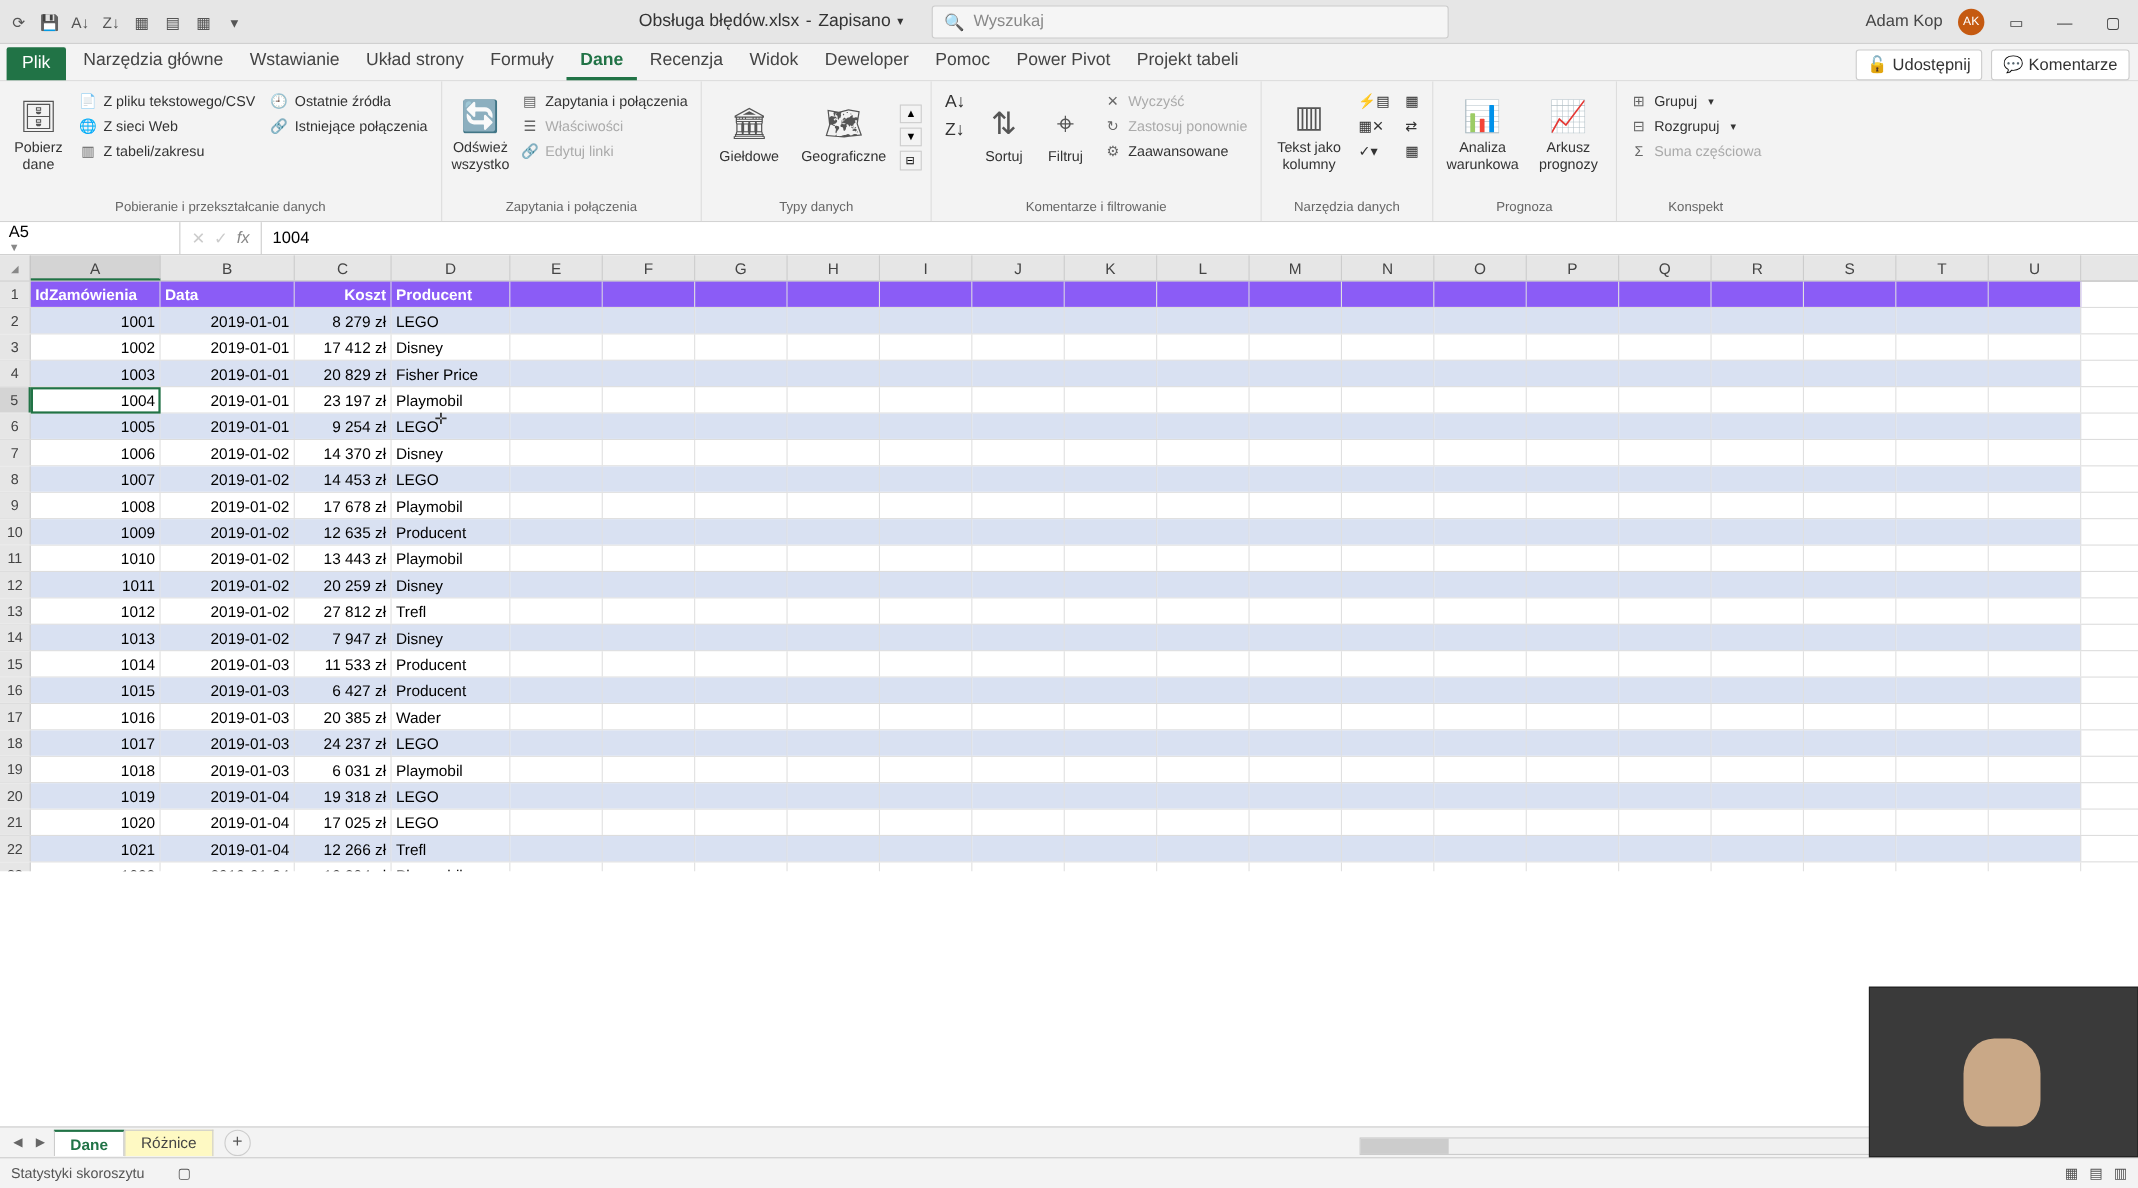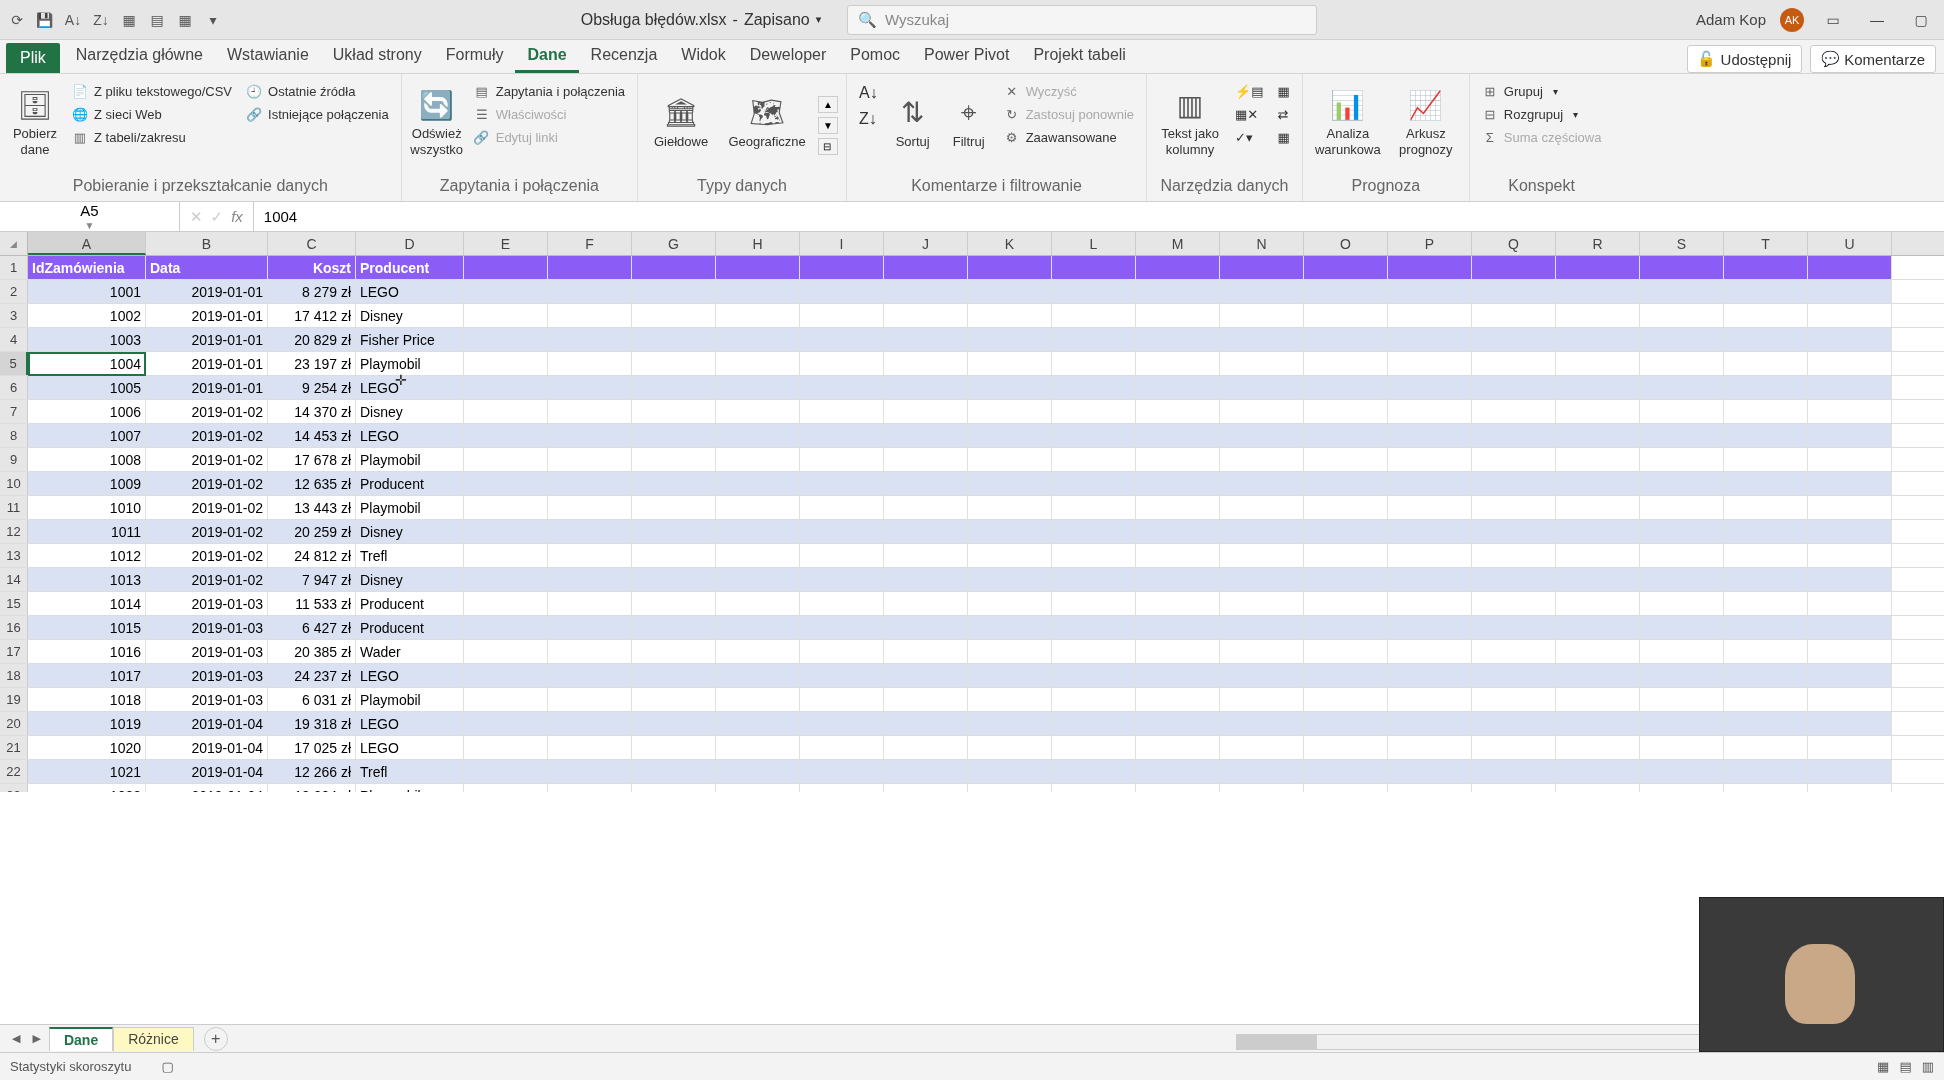--- a/index.html
+++ b/index.html
@@ -20,31 +20,31 @@
   .tab { padding: 6px 12px; font-size: 16px; color: #444; cursor: pointer; }
   .tab.file { background: #217346; color: #fff; border-radius: 2px 2px 0 0; margin-right: 4px; padding: 6px 14px; }
   .tab.active { border-bottom: 3px solid #217346; color: #217346; font-weight: 600; }
   .ribbon-right { margin-left: auto; display: flex; gap: 8px; padding-right: 8px; }
   .share-btn { border: 1px solid #ccc; padding: 4px 10px; border-radius: 3px; font-size: 15px; color: #333; display: flex; align-items: center; gap: 4px; cursor: pointer; background: #fff; }
 
   
   .ribbon-body { height: 128px; background: #f3f3f3; border-bottom: 1px solid #d0d0d0; display: flex; }
   .ribbon-group { border-right: 1px solid #ddd; display: flex; flex-direction: column; padding: 4px 8px; }
   .group-content { flex: 1; display: flex; align-items: flex-start; gap: 6px; }
-  .group-label { font-size: 16px; color: #666; text-align: center; padding: 2px 0; }
+  .group-label { font-size: 12px; color: #666; text-align: center; padding: 2px 0; }
   .big-btn { display: flex; flex-direction: column; align-items: center; justify-content: center; width: 54px; height: 90px; font-size: 13px; color: #333; text-align: center; cursor: pointer; line-height: 1.2; gap: 4px; }
   .big-btn .icn { font-size: 28px; color: #555; }
   .stack { display: flex; flex-direction: column; gap: 4px; padding-top: 4px; }
   .small-btn { display: flex; align-items: center; gap: 6px; font-size: 13px; color: #333; cursor: pointer; padding: 2px 4px; }
   .small-btn.dim { color: #aaa; }
   .small-btn .si { width: 16px; text-align: center; color: #666; }
 
   
   .fbar { height: 30px; border-bottom: 1px solid #ccc; display: flex; align-items: center; background: #fff; }
-  .namebox { width: 180px; border-right: 1px solid #ccc; padding: 0 8px; font-size: 15px; display: flex; align-items: center; justify-content: space-between; height: 100%; flex-direction: column; }
+  .namebox { width: 164px; border-right: 1px solid #ccc; padding: 0 8px; font-size: 15px; display: flex; justify-content: space-between; height: 100%; flex-direction: column; }
   .namebox span.dd { color: #888; font-size: 10px; }
   .fx-btns { display: flex; gap: 8px; padding: 0 10px; color: #888; font-size: 15px; align-items: center; border-right: 1px solid #ccc; height: 100%; }
   .fx-input { flex: 1; padding: 0 10px; font-size: 15px; }
 
   
   .grid-wrap { position: relative; height: 560px; overflow: hidden; }
   .colhdr { display: flex; background: #e6e6e6; border-bottom: 1px solid #bbb; height: 24px; }
   .corner { width: 28px; border-right: 1px solid #bbb; background: #e6e6e6; display:flex; align-items:center; justify-content:center; }
   .ch { border-right: 1px solid #ccc; text-align: center; font-size: 14px; color: #444; line-height: 24px; }
   .ch.selA { background: #d4d4d4; border-bottom: 2px solid #217346; }
@@ -637,21 +637,21 @@
         <div class="cell wRest"></div>
         <div class="cell wRest"></div>
         <div class="cell wRest"></div>
         <div class="cell wRest"></div>
         <div class="cell wRest"></div>
       </div>
       <div class="row">
         <div class="rh">13</div>
         <div class="cell wA r">1012</div>
         <div class="cell wB r">2019-01-02</div>
-        <div class="cell wC r">24 812 zł</div>
+        <div class="cell wC r">27 812 zł</div>
         <div class="cell wD l">Trefl</div>
         <div class="cell wRest"></div>
         <div class="cell wRest"></div>
         <div class="cell wRest"></div>
         <div class="cell wRest"></div>
         <div class="cell wRest"></div>
         <div class="cell wRest"></div>
         <div class="cell wRest"></div>
         <div class="cell wRest"></div>
         <div class="cell wRest"></div>

